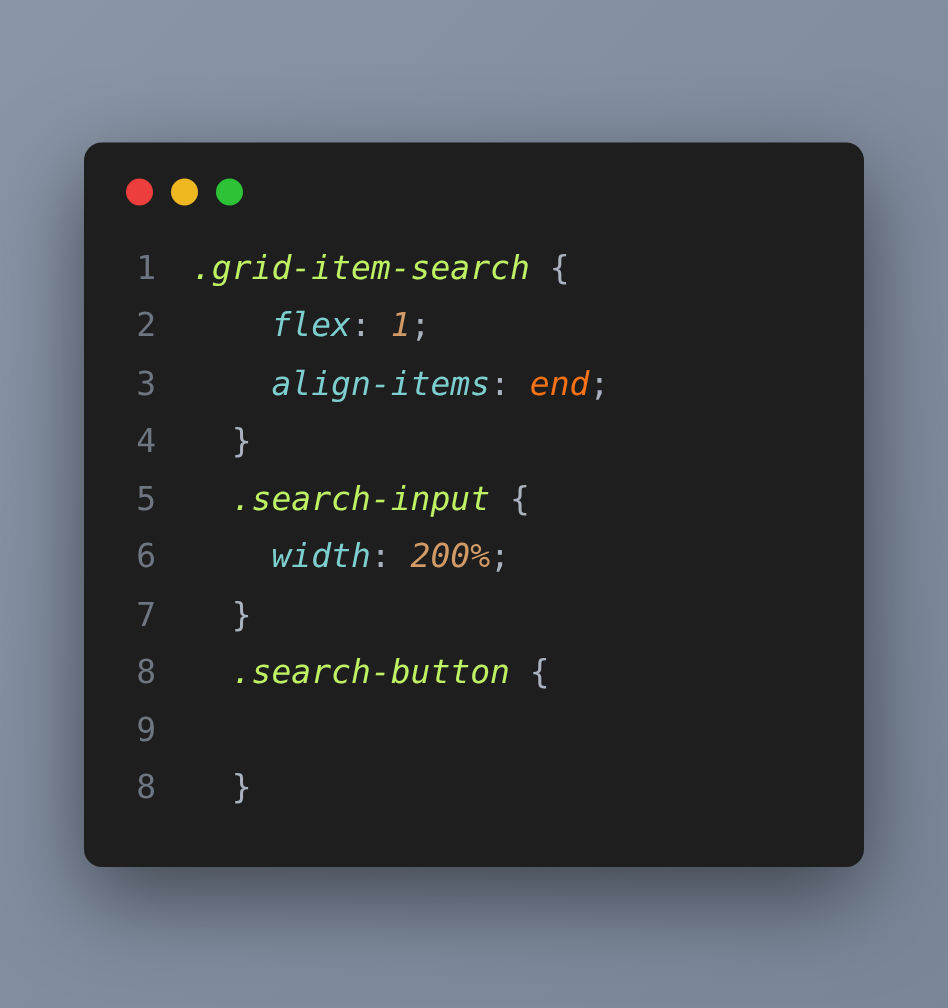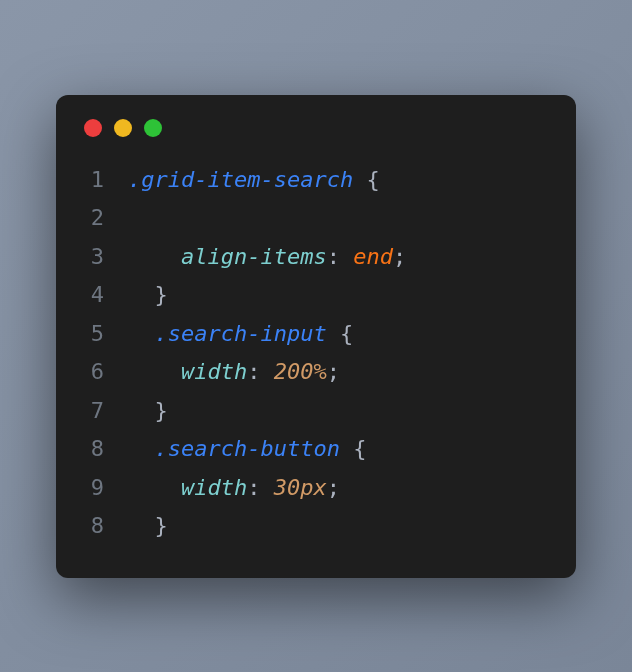--- a/index.html
+++ b/index.html
@@ -51,42 +51,42 @@
       text-align: right;
       color: #6e7681;
       font-style: normal;
       padding-right: 24px;
       user-select: none;
       flex-shrink: 0;
     }
     .line-content {
       flex: 1;
     }
-    .sel { color: #3b82f6; }
+    .sel { color: #bef264; }
     .prop { color: #7dcfcf; }
     .punct { color: #abb2bf; font-style: normal; }
     .brace { color: #abb2bf; font-style: normal; }
     .num { color: #d19a66; }
     .val { color: #f97316; }
     .unit { color: #d19a66; }
   </style>
 </head>
 <body>
 
 <div class="window">
   <div class="window-controls">
     <div class="dot dot-red"></div>
     <div class="dot dot-yellow"></div>
     <div class="dot dot-green"></div>
   </div>
   <div class="code-area" id="code-area">
       <div class="code-line"><span class="line-num">1</span><span class="line-content"><span class="sel">.grid-item-search</span><span class="brace"> {</span></span></div>
-      <div class="code-line"><span class="line-num">2</span></div>
+      <div class="code-line"><span class="line-num">2</span><span class="line-content"><span class="punct">    </span><span class="prop">flex</span><span class="punct">: </span><span class="num">1</span><span class="punct">;</span></span></div>
       <div class="code-line"><span class="line-num">3</span><span class="line-content"><span class="punct">    </span><span class="prop">align-items</span><span class="punct">: </span><span class="val">end</span><span class="punct">;</span></span></div>
       <div class="code-line"><span class="line-num">4</span><span class="line-content"><span class="punct">  </span><span class="brace">}</span></span></div>
       <div class="code-line"><span class="line-num">5</span><span class="line-content"><span class="punct">  </span><span class="sel">.search-input</span><span class="brace"> {</span></span></div>
       <div class="code-line"><span class="line-num">6</span><span class="line-content"><span class="punct">    </span><span class="prop">width</span><span class="punct">: </span><span class="num">200</span><span class="unit">%</span><span class="punct">;</span></span></div>
       <div class="code-line"><span class="line-num">7</span><span class="line-content"><span class="punct">  </span><span class="brace">}</span></span></div>
       <div class="code-line"><span class="line-num">8</span><span class="line-content"><span class="punct">  </span><span class="sel">.search-button</span><span class="brace"> {</span></span></div>
-      <div class="code-line"><span class="line-num">9</span><span class="line-content"><span class="punct">    </span><span class="prop">width</span><span class="punct">: </span><span class="num">30</span><span class="unit">px</span><span class="punct">;</span></span></div>
+      <div class="code-line"><span class="line-num">9</span></div>
       <div class="code-line"><span class="line-num">8</span><span class="line-content"><span class="punct">  </span><span class="brace">}</span></span></div>
     </div>
 </div>
 
 </body></html>

